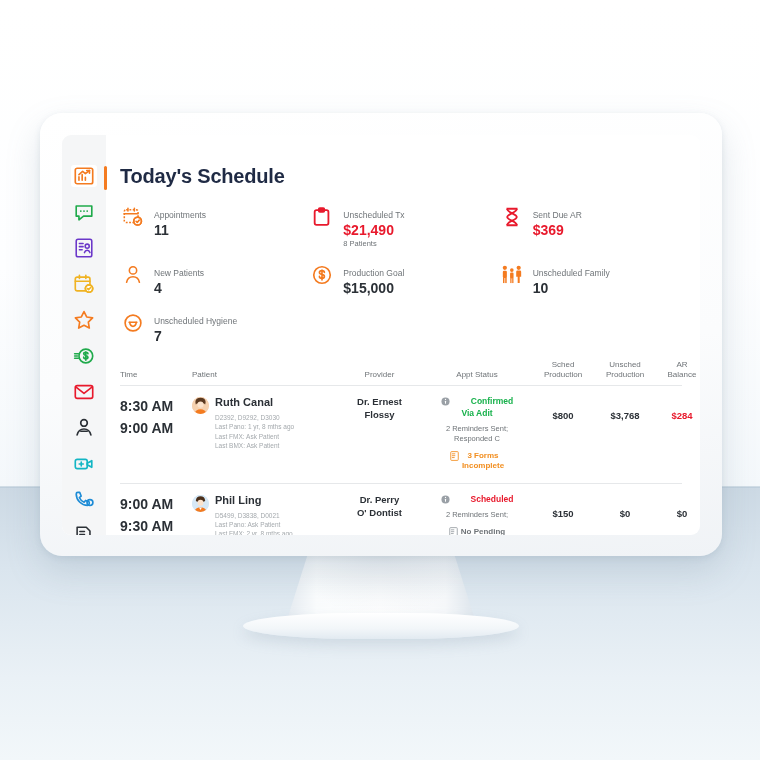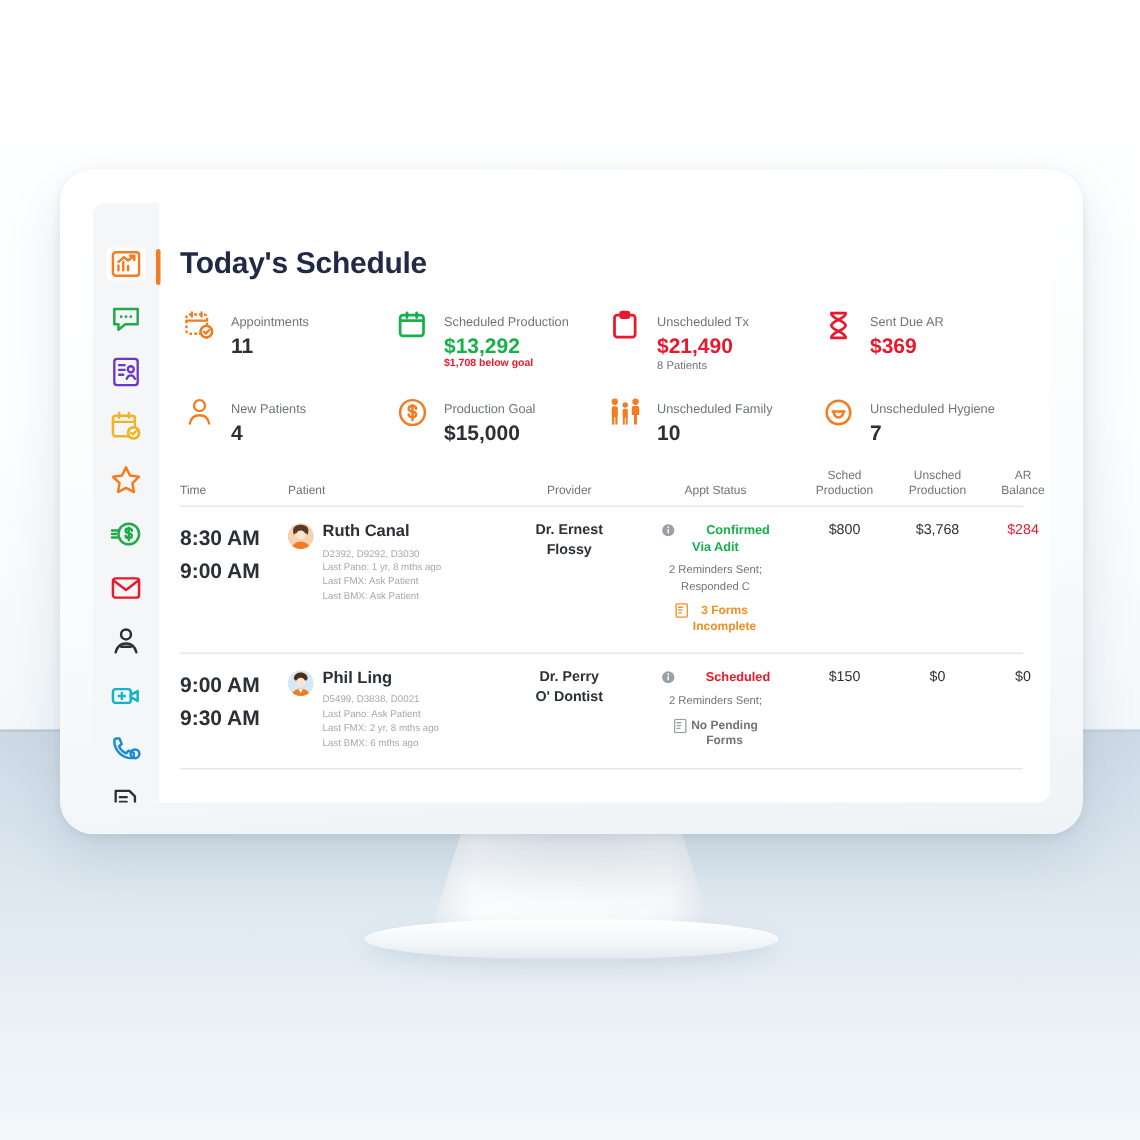--- a/index.html
+++ b/index.html
@@ -109,21 +109,21 @@
     font-weight: 700;
     color: #1f2a44;
     letter-spacing: -.2px;
     margin: 8px 0 0 0;
   }
 
   
   .kpis {
     margin-top: 16px;
     display: grid;
-    grid-template-columns: 1fr 1fr 1fr 1fr;
+    grid-template-columns: 1fr 1fr 1fr;
     row-gap: 14px;
     column-gap: 6px;
   }
   .kpi { display: flex; gap: 8px; align-items: flex-start; }
   .kpi-ico { width: 26px; height: 28px; flex: none; display:flex; align-items:flex-start; justify-content:center; padding-top:2px;}
   .kpi-txt { min-width: 0; }
   .kpi-label {
     font-size: 8.5px;
     color: #6f7478;
     line-height: 1.25;
@@ -168,21 +168,21 @@
   .cell-status { text-align: center; }
   .st-main { font-size: 8.5px; font-weight: 700; line-height: 1.3; display:flex; align-items:center; justify-content:center; gap:21px;}
   .st-main.green { color: #17b14b; }
   .st-main.red { color: #e8192c; }
   .st-sub2 { font-size: 8.5px; font-weight: 700; line-height: 1.3; }
   .st-sub2.green { color: #17b14b; }
   .st-note { font-size: 7.5px; color: #6f7478; line-height: 1.4; margin-top: 5px; }
   .st-forms { font-size: 8px; font-weight: 700; line-height: 1.3; margin-top: 6px; display:flex; align-items:flex-start; justify-content:center; gap:3px;}
   .st-forms.orange { color: #f28f21; }
   .st-forms.grey { color: #6f7478; }
-  .cell-num { font-size: 9.5px; font-weight: 400; color: #2b3036; text-align: center; }
+  .cell-num { font-size: 9.5px; font-weight: 700; color: #2b3036; text-align: center; margin-top: 14px; }
   .cell-num.red { color: #e8192c; }
 </style>
 </head>
 <body>
 
 <div id="stage">
 
   <div class="bg-top"></div>
   <div class="bg-bottom"></div>
   <div class="bg-horizon"></div>
@@ -302,33 +302,20 @@
                 <circle cx="17" cy="16.5" r="4.2"></circle>
                 <path d="M15.3 16.6l1.3 1.3 2.2-2.5" stroke-linecap="round" stroke-linejoin="round"></path>
               </svg>
             </span>
             <span class="kpi-txt">
               <span class="kpi-label">Appointments</span>
               <div class="kpi-value">11</div>
             </span>
           </div>
 
-          <div class="kpi">
-            <span class="kpi-ico">
-              <svg width="22" height="22" viewBox="0 0 24 24" fill="none" stroke="#17b14b" stroke-width="2">
-                <rect x="3" y="4.5" width="17" height="15" rx="2"></rect>
-                <path d="M3 8.5h17M8 2.8v3.4M15 2.8v3.4" stroke-linecap="round"></path>
-              </svg>
-            </span>
-            <span class="kpi-txt">
-              <span class="kpi-label">Scheduled Production</span>
-              <div class="kpi-value green">$13,292</div>
-              <div class="kpi-sub">$1,708 below goal</div>
-            </span>
-          </div>
 
           <div class="kpi">
             <span class="kpi-ico">
               <svg width="22" height="22" viewBox="0 0 24 24" fill="none" stroke="#e8192c" stroke-width="2">
                 <rect x="4" y="4.5" width="15" height="16" rx="2"></rect>
                 <rect x="8.5" y="2.3" width="6" height="4" rx="1.2" fill="#e8192c"></rect>
               </svg>
             </span>
             <span class="kpi-txt">
               <span class="kpi-label">Unscheduled Tx</span>

